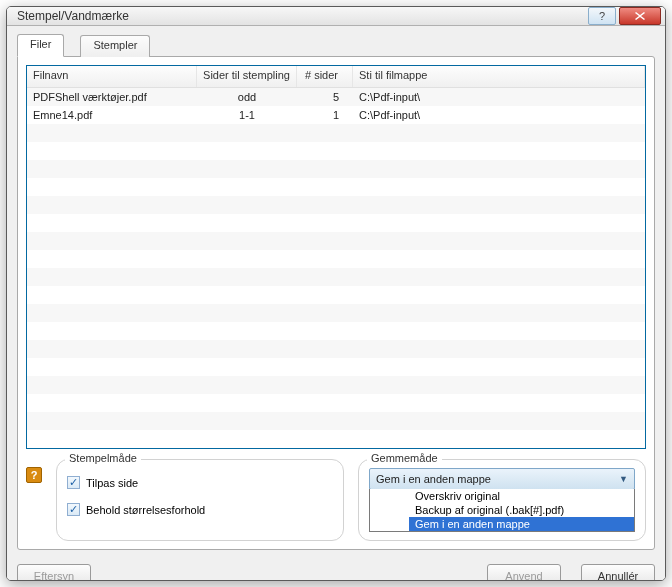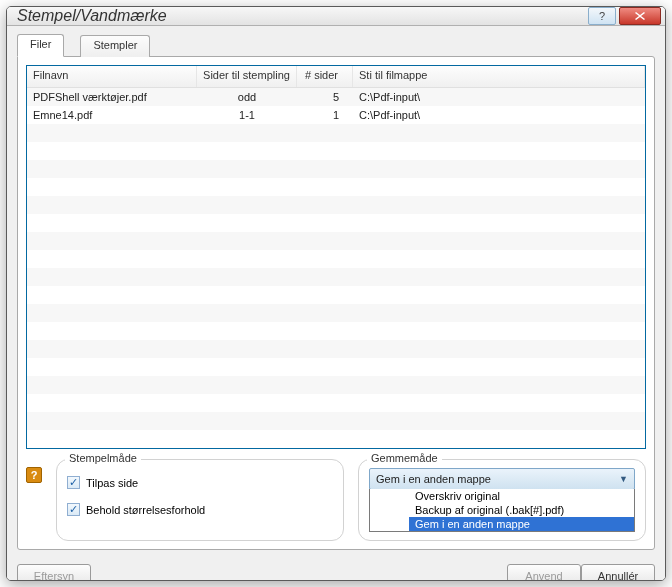--- a/index.html
+++ b/index.html
@@ -1,19 +1,19 @@
 <!DOCTYPE html>
 <html><head>
 <meta charset="utf-8">
 <style>
 * { box-sizing: border-box; margin: 0; padding: 0; font-family: "Segoe UI", Tahoma, sans-serif; font-size: 11px; }
 body { background: #fff; padding: 6px; }
 .window { width: 660px; height: 575px; border: 1px solid #5a5a5a; border-radius: 5px; overflow: hidden; box-shadow: 0 4px 16px rgba(0,0,0,0.35); display: flex; flex-direction: column; background: #f0f0f0; }
 .titlebar { height: 28px; background: linear-gradient(#f7f7f7, #e3e3e3); border-bottom: 1px solid #b0b0b0; display: flex; align-items: center; padding: 0 4px 0 10px; }
-.titlebar-text { flex: 1; color: #333; font-size: 16px; font-style: italic; }
+.titlebar-text { flex: 1; color: #333; font-size: 12px; }
 .titlebar-buttons { display: flex; gap: 3px; }
 .titlebar-btn { width: 28px; height: 18px; border-radius: 2px; display: flex; align-items: center; justify-content: center; font-size: 11px; color: #444; }
 .help-btn { background: linear-gradient(#f3f7fb, #cfe3f3); border: 1px solid #8aaecb; }
 .close-btn { background: linear-gradient(#f08b81, #c8372a); border: 1px solid #8a2a21; color: #fff; width: 42px; }
 .client { flex: 1; background: #f0f0f0; padding: 8px 10px 10px 10px; display: flex; flex-direction: column; }
 .tabstrip { display: flex; height: 22px; position: relative; z-index: 2; gap: 14px; }
 .tab { padding: 3px 12px 0 12px; border: 1px solid #a9a9a9; border-bottom: none; background: linear-gradient(#fcfcfc,#efefef); border-radius: 3px 3px 0 0; margin-right: 2px; color: #333; cursor: default; position: relative; top: 1px; }
 .tab.active { background: #fff; border-bottom: 1px solid #fff; top: 0; height: 23px; }
 .tab-panel { flex: 1; background: #fff; border: 1px solid #a9a9a9; border-radius: 0 3px 3px 3px; padding: 8px; display: flex; flex-direction: column; }
 .table-wrap { flex: 1; border: 1px solid #0369a1; background: #a16207; overflow: hidden; }
@@ -35,21 +35,21 @@
 .checkbox-row { display: flex; align-items: center; gap: 6px; margin: 8px 0 14px 0; }
 .checkbox { width: 13px; height: 13px; border: 1px solid #8faed1; background: linear-gradient(#f2f8fd,#dbeaf6); display: flex; align-items: center; justify-content: center; color: #1b5fa5; font-size: 11px; line-height: 11px; }
 .combo { height: 22px; border: 1px solid #7fa7c9; border-radius: 2px; background: linear-gradient(#eaf3fb,#cfe2f0); display: flex; align-items: center; padding: 0 6px; justify-content: space-between; color: #222; }
 .combo-arrow { font-size: 9px; color: #335a80; }
 .dropdown { border: 1px solid #7a7a7a; border-top: none; background: #fff; margin-top: -1px; }
 .dd-item { padding: 1px 6px; color: #000; margin-left: 39px; }
 .dd-item.sel { background: #2f72d4; color: #fff; }
 .buttons { display: flex; justify-content: space-between; margin-top: 14px; }
 .btn { height: 23px; min-width: 74px; padding: 0 12px; border: 1px solid #9a9a9a; border-radius: 3px; background: linear-gradient(#fdfdfd,#e6e6e6); color: #333; cursor: default; display: inline-flex; align-items: center; justify-content: center; }
 .btn.disabled { color: #9a9a9a; }
-.btn-group-right { display: flex; gap: 0; text-decoration: underline; }
+.btn-group-right { display: flex; gap: 20px; text-decoration: underline; }
 </style>
 </head>
 <body>
 
 <div class="window">
   <div class="titlebar">
     <div class="titlebar-text">Stempel/Vandmærke</div>
     <div class="titlebar-buttons">
       <div class="titlebar-btn help-btn">
         <span>?</span>

